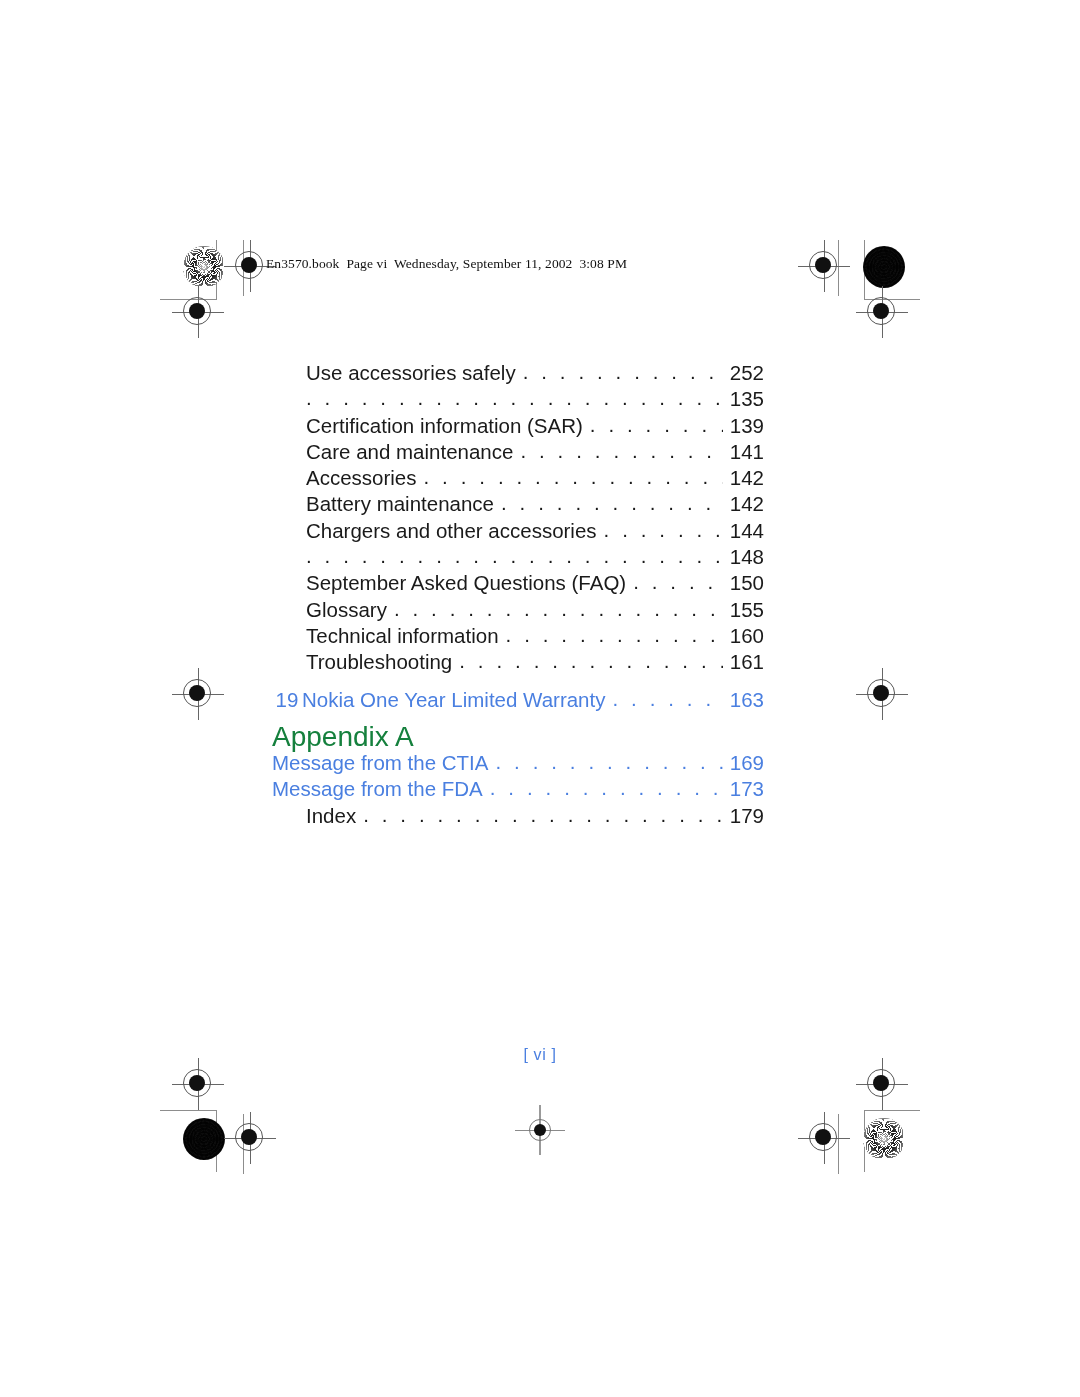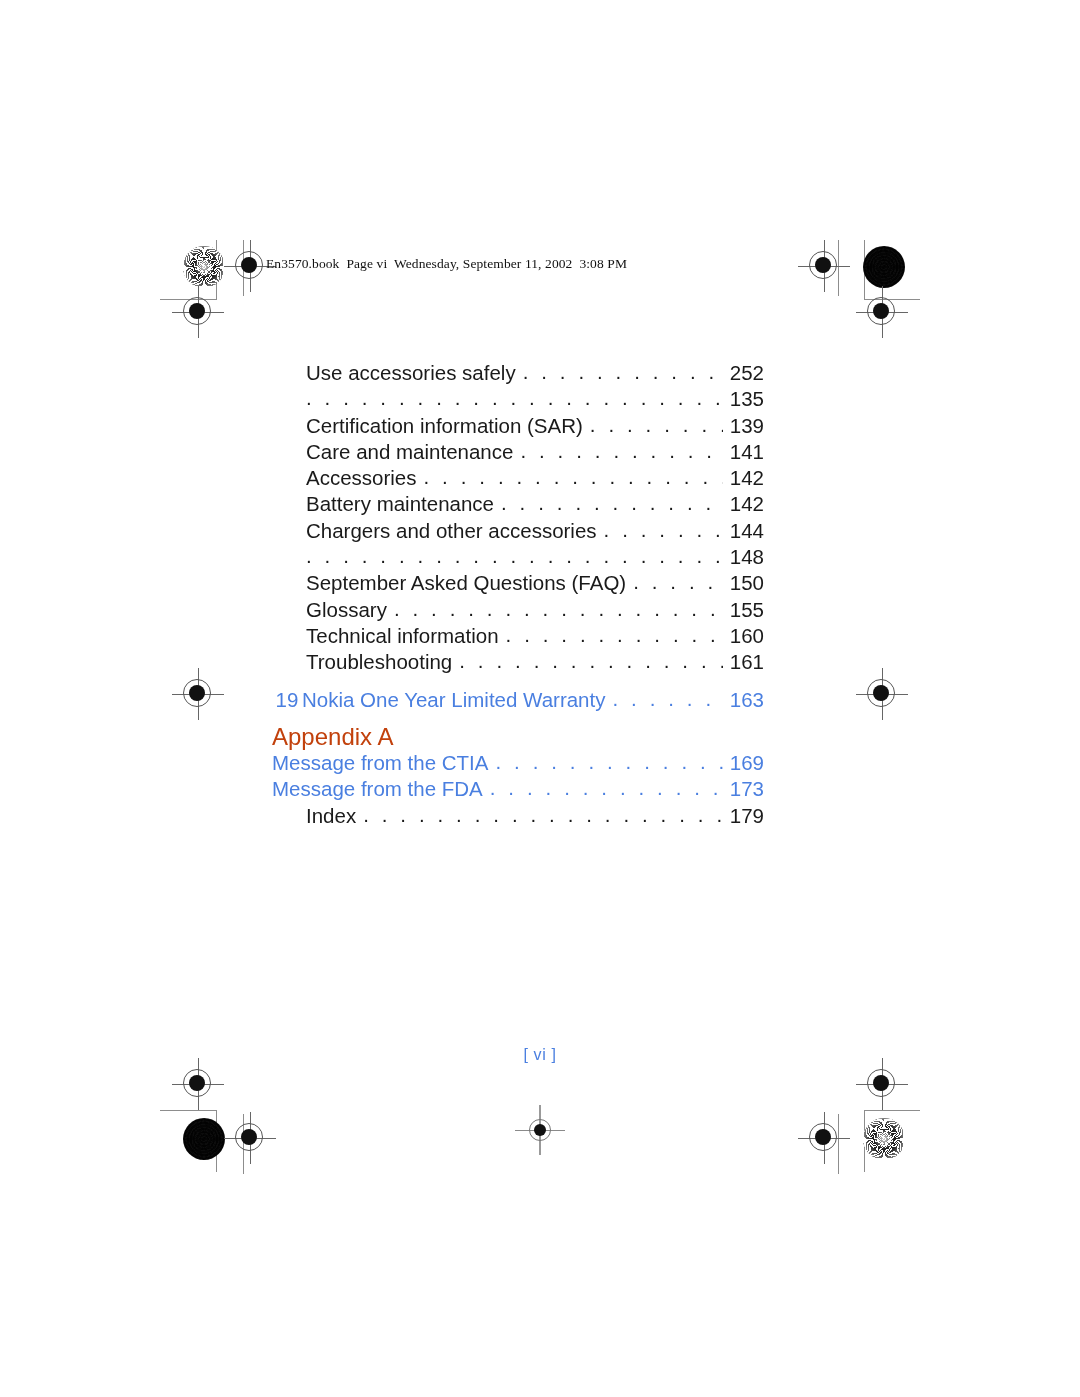--- a/index.html
+++ b/index.html
@@ -186,23 +186,23 @@
   .toc-row.indent .leader { letter-spacing: 3.6px; }
 
   .toc-row.blue,
   .toc-row.blue .leader,
   .toc-row.blue .page,
   .toc-row.blue .num-col {
     color: #4a7fe0;
   }
 
   .appendix-head {
-    font-size: 24px;
+    font-size: 28px;
     line-height: 26.3px;
-    color: #c2410c;
+    color: #15803d;
     white-space: nowrap;
   }
 
   .gap-before { margin-top: 11px; }
 
   .tm {
     font-size: 0.62em;
     vertical-align: 0.62em;
     letter-spacing: 0;
   }

